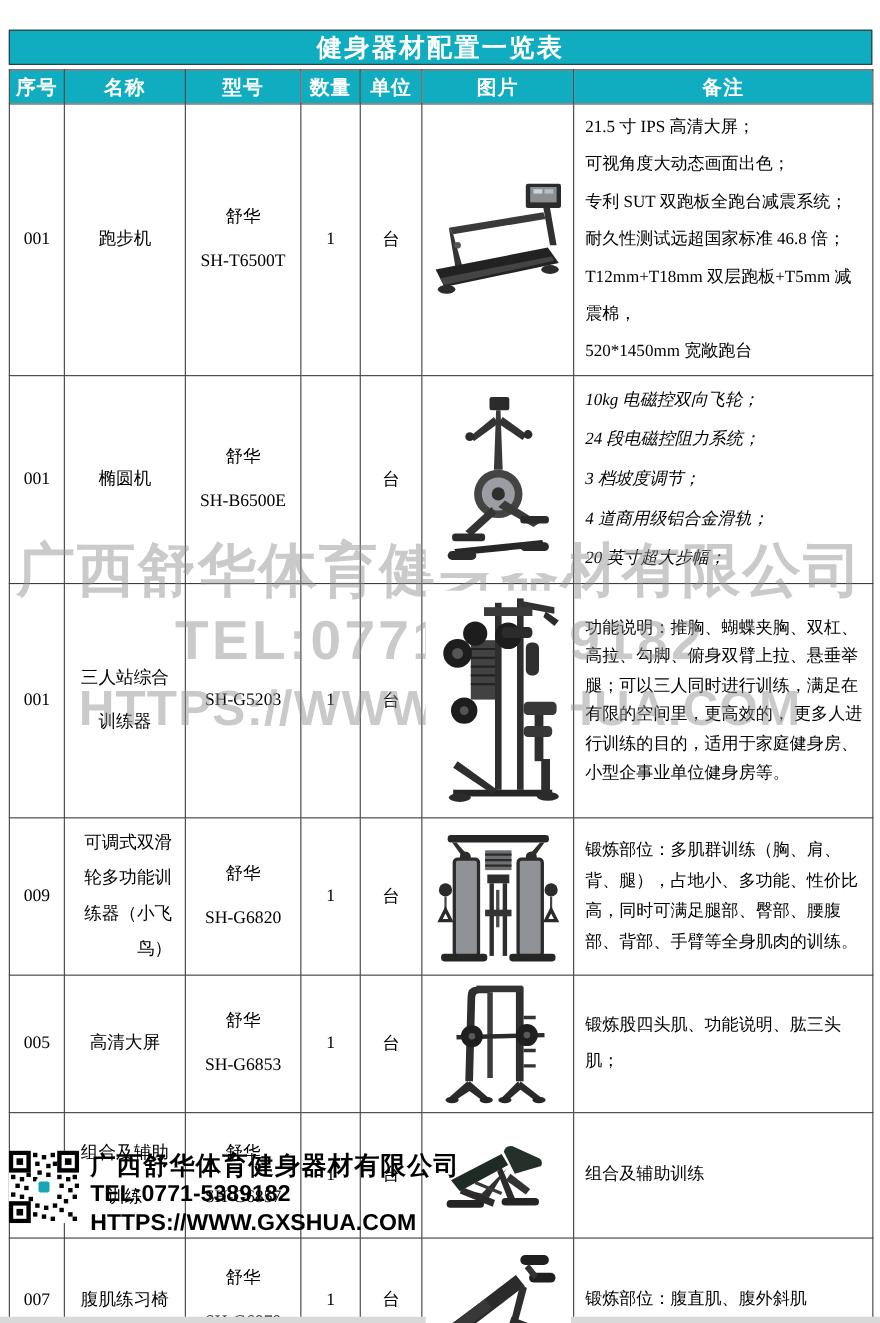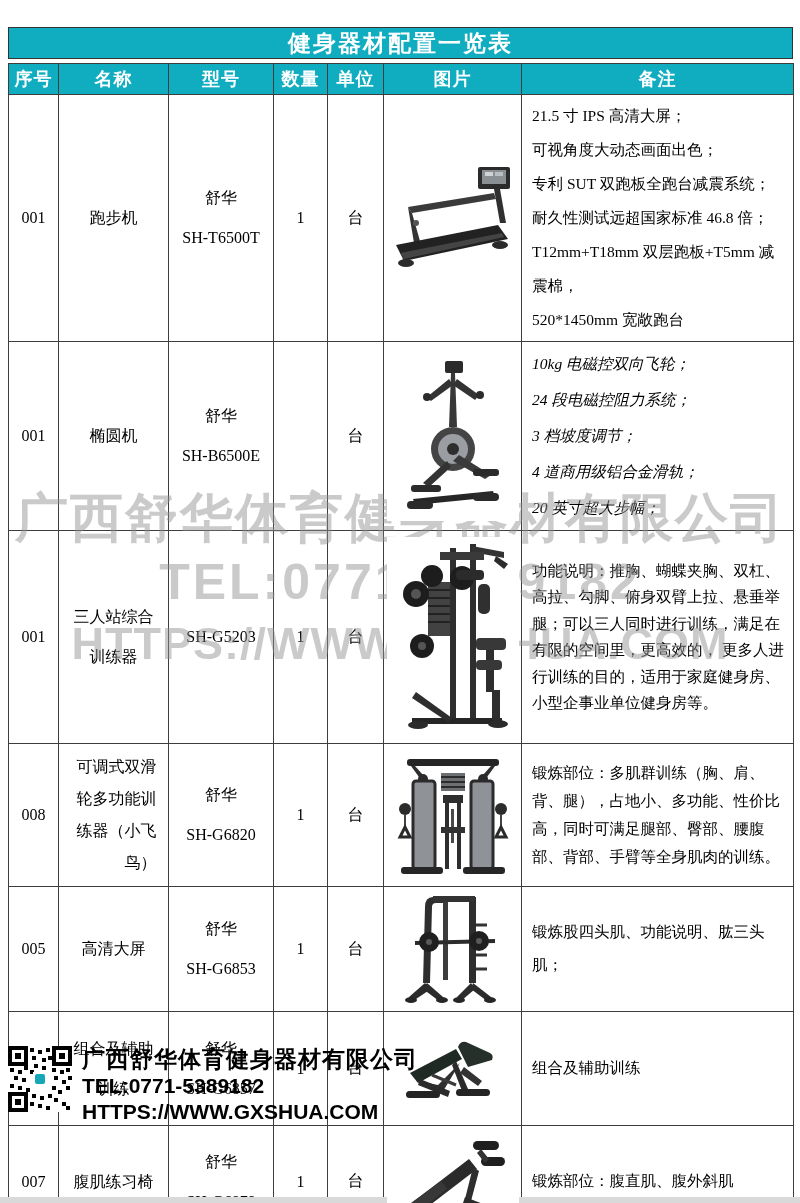--- a/index.html
+++ b/index.html
@@ -210,21 +210,21 @@
             <rect x="100" y="148" width="8" height="30" fill="#2e2e2e"></rect>
             <ellipse cx="106" cy="182" rx="10" ry="4" fill="#2b2b2b"></ellipse>
             <ellipse cx="26" cy="183" rx="10" ry="4" fill="#2b2b2b"></ellipse>
           </svg>
         </div>
       </td>
       <td class="remark lh27">功能说明：推胸、蝴蝶夹胸、双杠、高拉、勾脚、俯身双臂上拉、悬垂举腿；可以三人同时进行训练，满足在有限的空间里，更高效的， 更多人进行训练的目的，适用于家庭健身房、小型企事业单位健身房等。</td>
     </tr>
 
     <tr style="height:143px">
-      <td>008</td>
+      <td>009</td>
       <td>
             <div class="name-inner tight">可调式双滑轮多功能训练器（小飞鸟）</div>
           </td>
       <td>
             <div class="model-inner">舒华
 SH-G6820</div>
           </td>
       <td>1</td>
       <td>台</td>
       <td>

